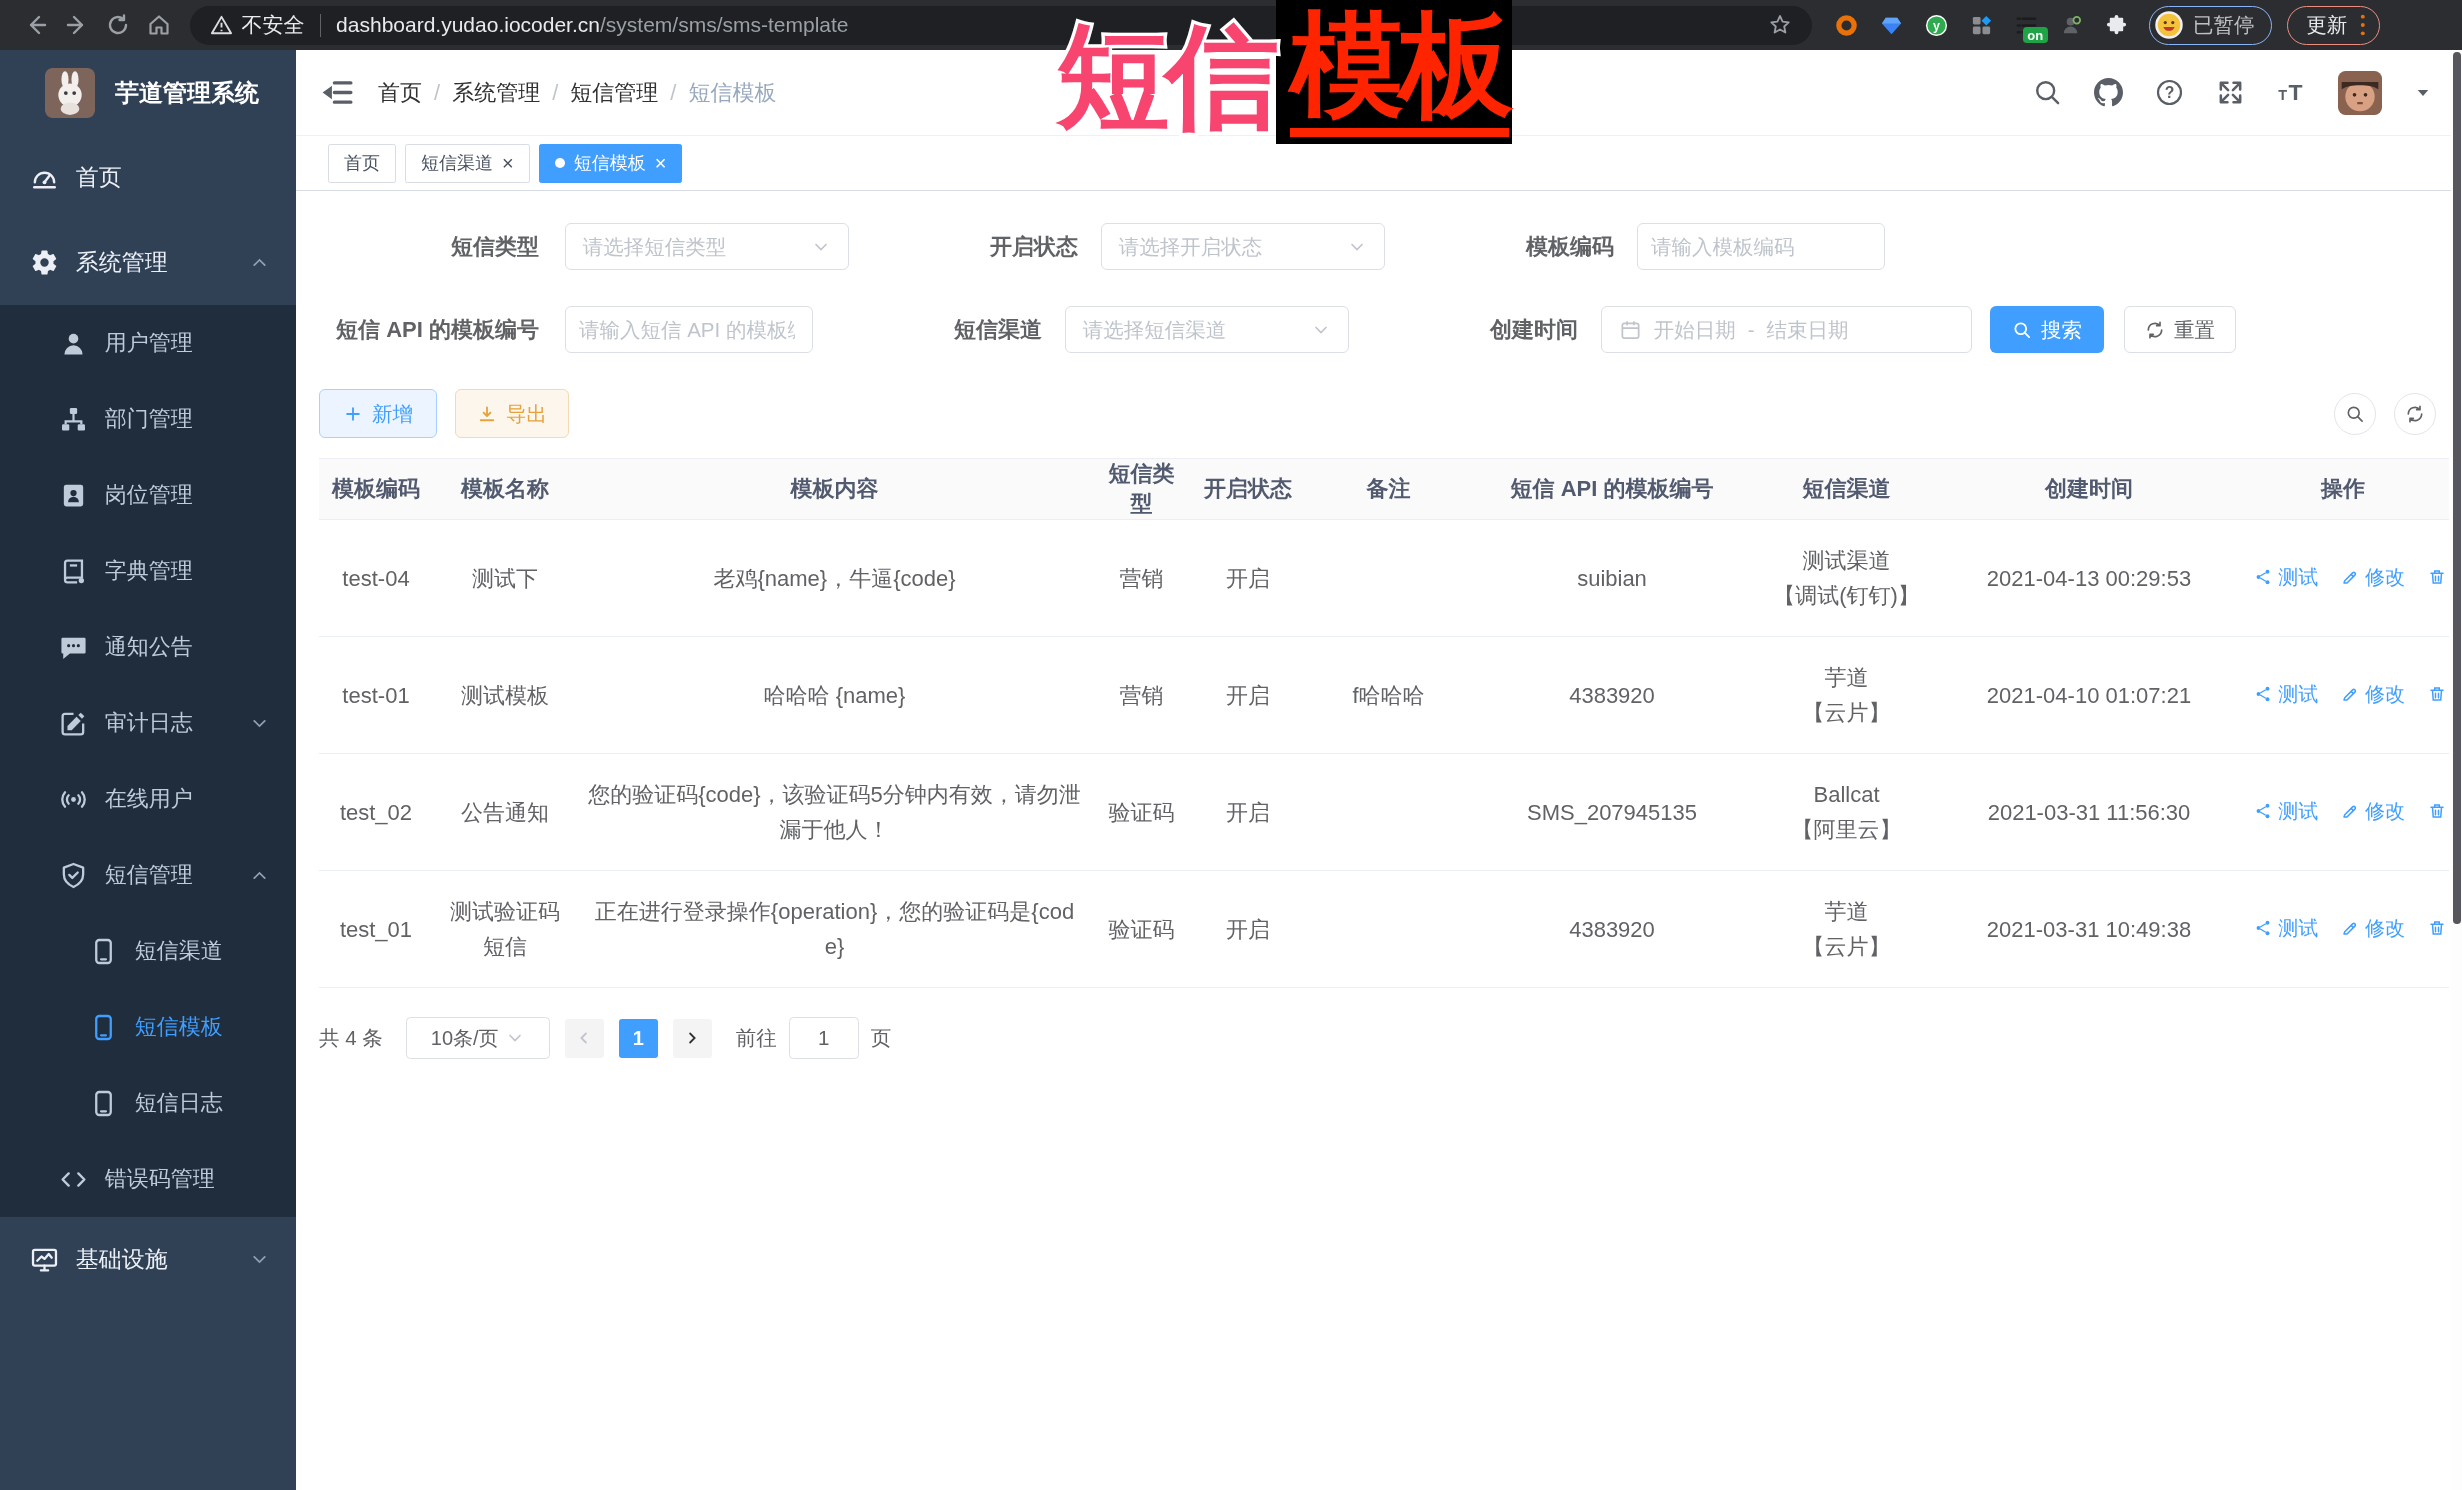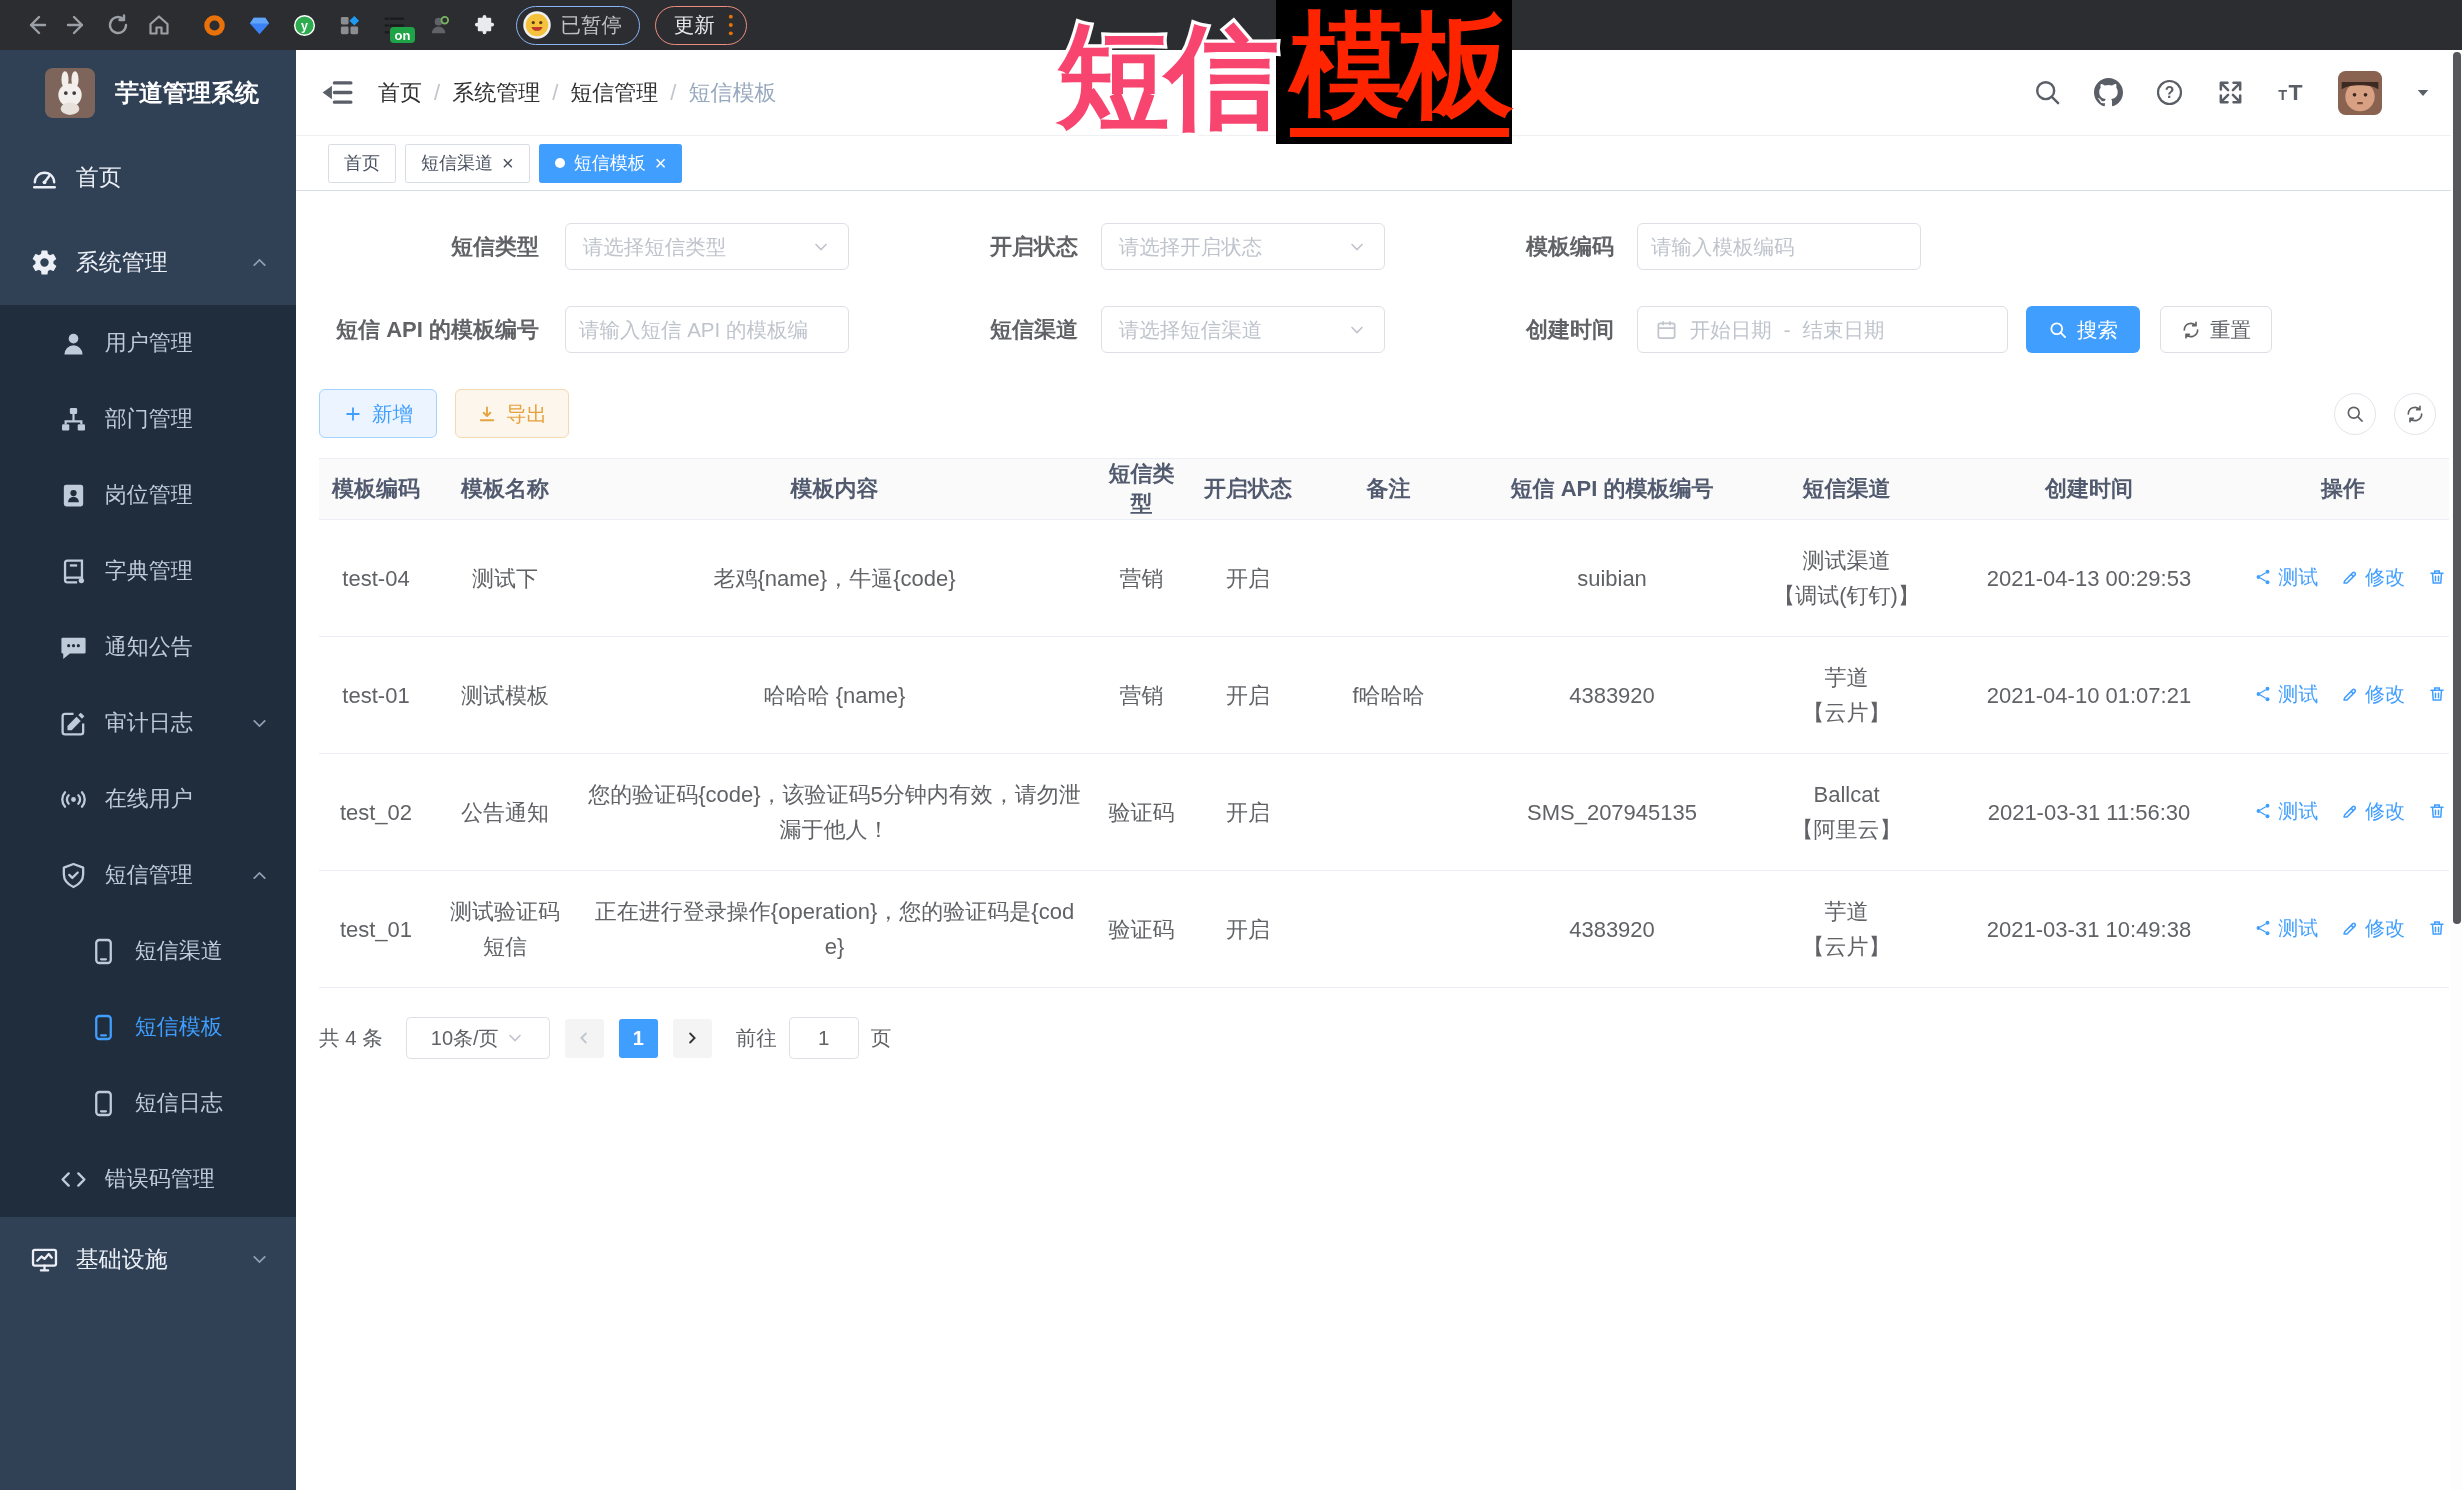--- a/index.html
+++ b/index.html
@@ -86,21 +86,21 @@
   .f-group { display:flex; align-items:center; }
   .g2 { margin-left:138px; }
   .f-label { font-size:22px; font-weight:700; color:#606266; text-align:right; flex:none; }
   .w290 { width:220px; margin-right:26px; }
   .w120 { width:91px; margin-right:23px; }
   .ctl { height:47px; border:0.8px solid #dcdfe6; border-radius:6px; background:#fff;
     display:flex; align-items:center; padding:0 16.7px; }
   .sel { width:284px; justify-content:space-between; cursor:pointer; }
   .ph { color:#bfc4cc; font-size:20.5px; }
   .caret-ic { width:20px; height:20px; color:#c0c4cc; flex:none; }
-  .inp { width:284px;padding-left:13px; }
+  .inp { width:248px;padding-left:13px; }
   .inp input { border:none; outline:none; width:100%; font-size:20.5px; color:#606266;
     font-family:inherit; background:transparent; }
   .inp input::placeholder { color:#bfc4cc; }
   .date { width:371px; gap:12px; }
   .cal-ic { width:23px; height:23px; color:#c0c4cc; flex:none; }
   .date .sep { color:#bfc4cc; font-size:20.5px; }
   .btn { display:inline-flex; align-items:center; justify-content:center; gap:9px;
     height:47px; border-radius:6px; font-size:20.5px; cursor:pointer; border:0.8px solid transparent; }
   .btn svg { width:20px; height:20px; }
   .btn-search { margin-left:18px; padding:0 21px; background:#409eff; color:#fff; }
@@ -164,20 +164,33 @@
     <svg viewBox="0 0 24 24" fill="none" stroke="currentColor" stroke-width="2.4" stroke-linecap="round" stroke-linejoin="round">
         <path d="M20 12a8 8 0 1 1-2.4-5.7M18 2.5V7h-4.5"></path>
       </svg>
   </div>
   <div class="nav-btn">
     <svg viewBox="0 0 24 24" fill="none" stroke="currentColor" stroke-width="2.2" stroke-linejoin="round">
         <path d="M3.5 11 12 3.5 20.5 11V20.5h-6v-6h-5v6h-6z"></path>
       </svg>
   </div>
 
+  <div class="address-bar">
+    <svg class="addr-warn" viewBox="0 0 24 24" fill="none" stroke="currentColor" stroke-width="2" stroke-linejoin="round">
+        <path d="M12 3 22 20H2Z"></path>
+        <path d="M12 9v5M12 16.5v1.5"></path>
+      </svg>
+    <span class="addr-sec">不安全</span>
+    <span class="addr-div"></span>
+    <span class="addr-host">dashboard.yudao.iocoder.cn</span>
+      <span class="addr-path">/system/sms/sms-template</span>
+    <svg class="addr-star" viewBox="0 0 24 24" fill="none" stroke="currentColor" stroke-width="1.8" stroke-linejoin="round">
+        <path d="m12 3 2.6 5.6 6.1.7-4.5 4.2 1.2 6-5.4-3-5.4 3 1.2-6L3.3 9.3l6.1-.7z"></path>
+      </svg>
+  </div>
 
   <div class="ext-row">
     <div class="ext">
       <svg viewBox="0 0 24 24" fill="none">
           <circle cx="12" cy="12" r="8" stroke="#e8710a" stroke-width="5.5"></circle>
         </svg>
     </div>
     <div class="ext">
       <svg viewBox="0 0 24 24">
           <path d="M6 4h12l4 6-10 11L2 10z" fill="#3b82f6"></path>

